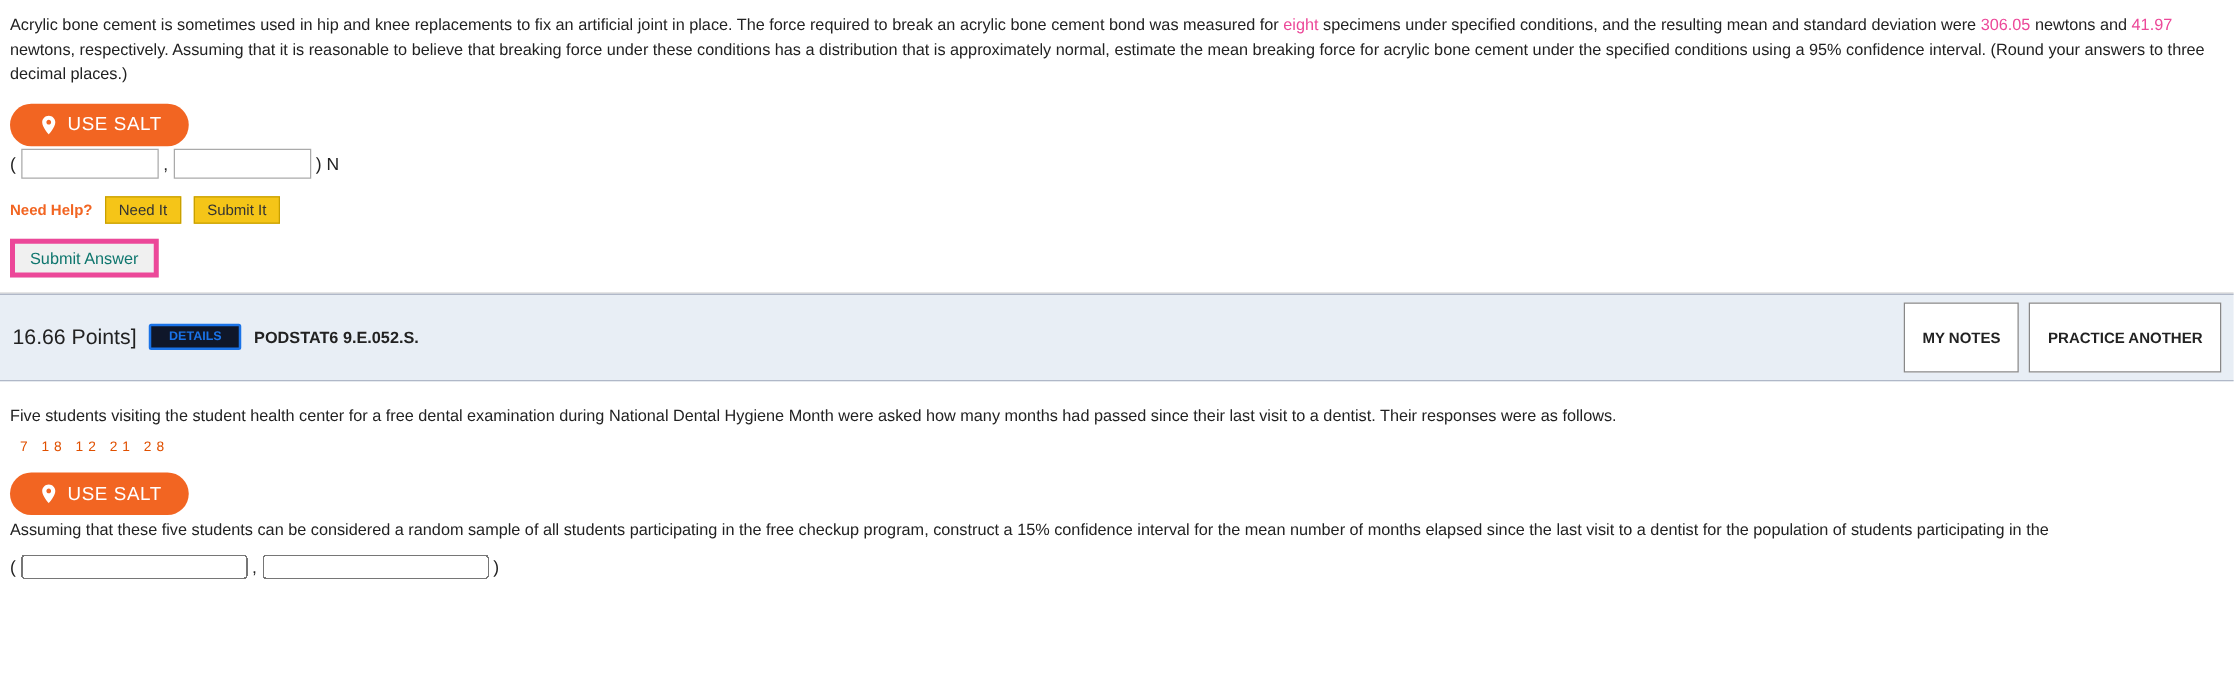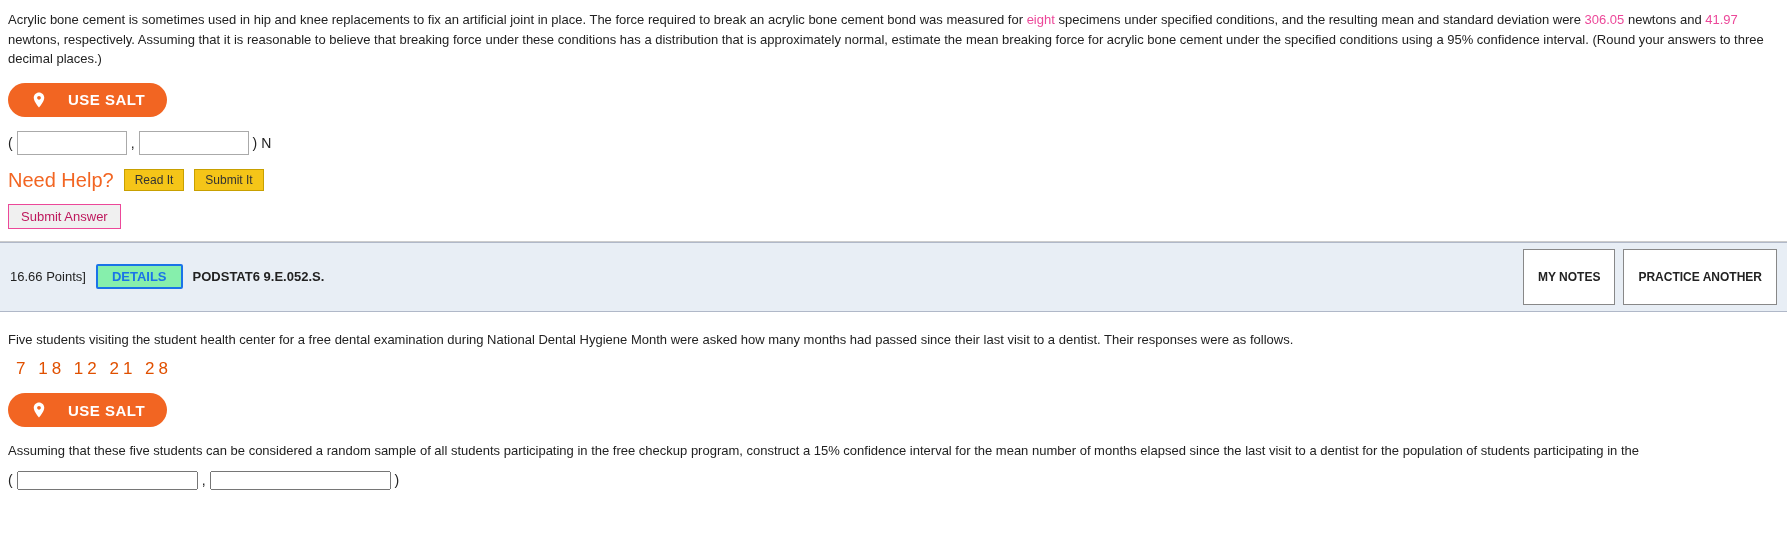--- a/index.html
+++ b/index.html
@@ -20,31 +20,31 @@
       line-height: 1.5;
       margin-bottom: 10px;
       font-size: 13px;
     }
 
     .highlight-red { color: #ec4899; font-weight: normal; }
 
     .use-salt-btn {
       display: inline-flex;
       align-items: center;
-      gap: 20px;
+      gap: 6px;
       background: #f26522;
       color: #fff;
       border: none;
       border-radius: 25px;
       padding: 8px 22px;
       font-size: 15px;
-      font-weight: bold;
+      font-weight: normal;
       cursor: pointer;
       letter-spacing: 0.5px;
-      margin-bottom: 14px;
+      margin-bottom: 2px;
       margin-top: 4px;
     }
 
     .use-salt-btn svg {
       width: 18px;
       height: 18px;
       fill: #fff;
     }
 
     .answer-row {
@@ -65,38 +65,38 @@
 
     .need-help-row {
       display: flex;
       align-items: center;
       gap: 10px;
       margin-bottom: 12px;
     }
 
     .need-help-label {
       color: #f26522;
-      font-weight: normal;
-      font-size: 20px;
+      font-weight: bold;
+      font-size: 12px;
     }
 
     .help-btn {
       border: 1px solid #c8a000;
       background: #f5c518;
       color: #333;
       padding: 3px 10px;
       font-size: 12px;
       cursor: pointer;
       font-weight: normal;
     }
 
     .submit-btn {
-      border: 1px solid #ec4899;
+      border: 4px solid #ec4899;
       background: #f0f0f0;
-      color: #be185d;
+      color: #0f766e;
       padding: 4px 12px;
       font-size: 13px;
       cursor: pointer;
     }
 
     
     .problem-header-bar {
       display: flex;
       align-items: center;
       justify-content: space-between;
@@ -108,30 +108,30 @@
     }
 
     .problem-header-left {
       display: flex;
       align-items: center;
       gap: 10px;
       font-size: 13px;
     }
 
     .points-label {
-      font-size: 13px;
+      font-size: 17px;
       color: #222;
     }
 
     .details-btn {
       border: 2px solid #1a73e8;
-      background: #86efac;
+      background: #0f172a;
       color: #1a73e8;
       padding: 3px 14px;
-      font-size: 13px;
+      font-size: 10px;
       font-weight: bold;
       cursor: pointer;
       border-radius: 2px;
       text-align: center;
     }
 
     .problem-id {
       font-size: 13px;
       color: #222;
       font-weight: bold;
@@ -147,21 +147,21 @@
       background: #fff;
       color: #222;
       padding: 20px 14px;
       font-size: 12px;
       font-weight: bold;
       cursor: pointer;
     }
 
     .data-numbers {
       color: #e05000;
-      font-size: 17px;
+      font-size: 11px;
       margin: 6px 0 10px 8px;
       letter-spacing: 4px;
     }
 
     .section2 {
       padding: 8px 8px 14px 8px;
     }
 
     .bottom-answer-row {
       display: flex;
@@ -190,21 +190,21 @@
     <span>(</span>
     <input type="text" style="">
     <span>,</span>
     <input type="text" style="">
     <span>)</span>
     <span>N</span>
   </div>
 
   <div class="need-help-row">
     <span class="need-help-label">Need Help?</span>
-    <button class="help-btn">Read It</button>
+    <button class="help-btn">Need It</button>
     <button class="help-btn">Submit It</button>
   </div>
 
   <button class="submit-btn">Submit Answer</button>
 </div>
 
 <div class="problem-header-bar">
   <div class="problem-header-left">
     <span class="points-label">16.66 Points]</span>
     <button class="details-btn">DETAILS</button>

